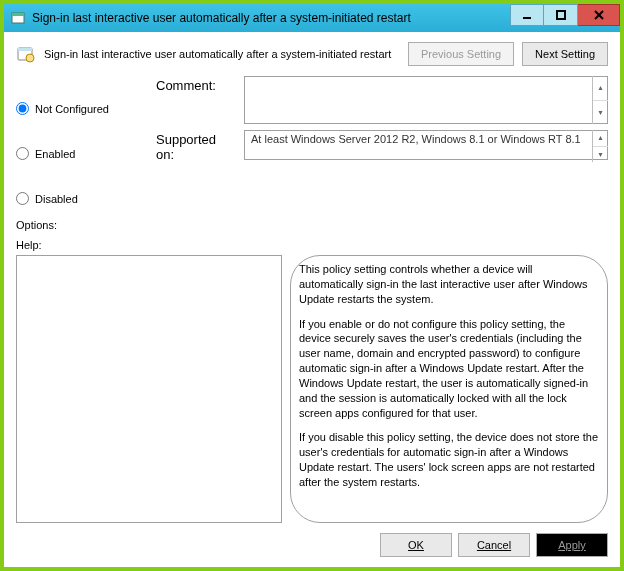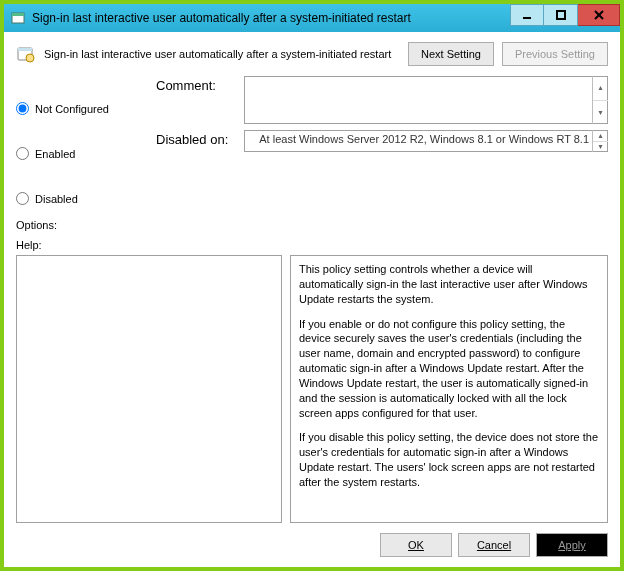--- a/index.html
+++ b/index.html
@@ -95,27 +95,26 @@
     font-size: 11px;
     padding: 2px 4px;
     resize: none;
     position: relative;
   }
   .textbox.comment { height: 48px; }
   .supported-box {
     flex: 1;
     border: 1px solid #a0a0a0;
     background: #fff;
-    height: 22px;
+    height: 30px;
     padding: 2px 18px 2px 6px;
     font-size: 11px;
     color: #333;
     position: relative;
     overflow: hidden;
-    text-align: right;
   }
   .panes-header {
     display: flex;
     margin-top: 14px;
     gap: 8px;
     font-size: 11px;
     flex-direction: column;
   }
   .panes-header .lbl-opt { width: 266px; }
   .panes {
@@ -127,21 +126,21 @@
   }
   .pane {
     border: 1px solid #a0a0a0;
     background: #fff;
     overflow-y: auto;
     font-size: 11px;
     padding: 6px 8px;
     line-height: 1.35;
   }
   .pane.options { width: 266px; }
-  .pane.help { flex: 1; }
+  .pane.help { flex: 1; border-radius: 30px; }
   .pane.help p { margin: 0 0 10px 0; }
   .footer {
     display: flex;
     justify-content: flex-end;
     gap: 6px;
     padding-top: 10px;
   }
   .footer button {
     width: 72px; height: 24px;
     font-size: 11px;
@@ -201,22 +200,22 @@
 
     <div class="topbar">
       <span class="policy-icon">
         <svg width="18" height="18" viewBox="0 0 18 18">
             <rect x="1" y="3" width="14" height="12" rx="1" fill="#fff" stroke="#888"></rect>
             <rect x="1" y="3" width="14" height="3" fill="#c7e2ef"></rect>
             <circle cx="13" cy="13" r="4" fill="#ffe08a" stroke="#b58a00"></circle>
           </svg>
       </span>
       <span class="policy-title">Sign-in last interactive user automatically after a system-initiated restart</span>
+      <button class="nav-btn" disabled="">Previous Setting</button>
       <button class="nav-btn">Next Setting</button>
-      <button class="nav-btn" disabled="">Previous Setting</button>
     </div>
 
     <div class="config-row">
       <div class="radio-col">
         <label class="radio-item">
           <input type="radio" name="state" checked="" style="">
           <span>Not Configured</span>
         </label>
         <label class="radio-item">
           <input type="radio" name="state" style="">
@@ -233,21 +232,21 @@
           <div class="field-label">Comment:</div>
           <div class="comment-wrap">
             <textarea class="textbox comment" style=""></textarea>
             <div class="spinner-bar">
               <div class="spinner-btn">▴</div>
               <div class="spinner-btn">▾</div>
             </div>
           </div>
         </div>
         <div class="field-row">
-          <div class="field-label">Disabled on:</div>
+          <div class="field-label">Supported on:</div>
           <div class="supported-wrap">
             <div class="supported-box">
               <span>At least Windows Server 2012 R2, Windows 8.1 or Windows RT 8.1</span>
             </div>
             <div class="spinner-bar">
               <div class="spinner-btn">▴</div>
               <div class="spinner-btn">▾</div>
             </div>
           </div>
         </div>

